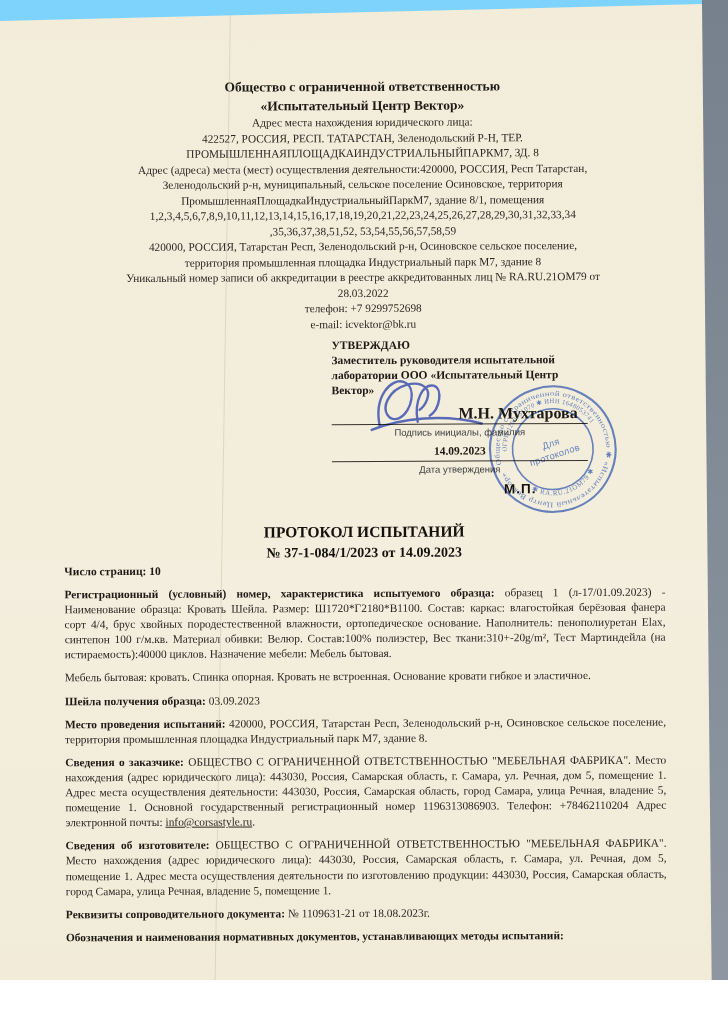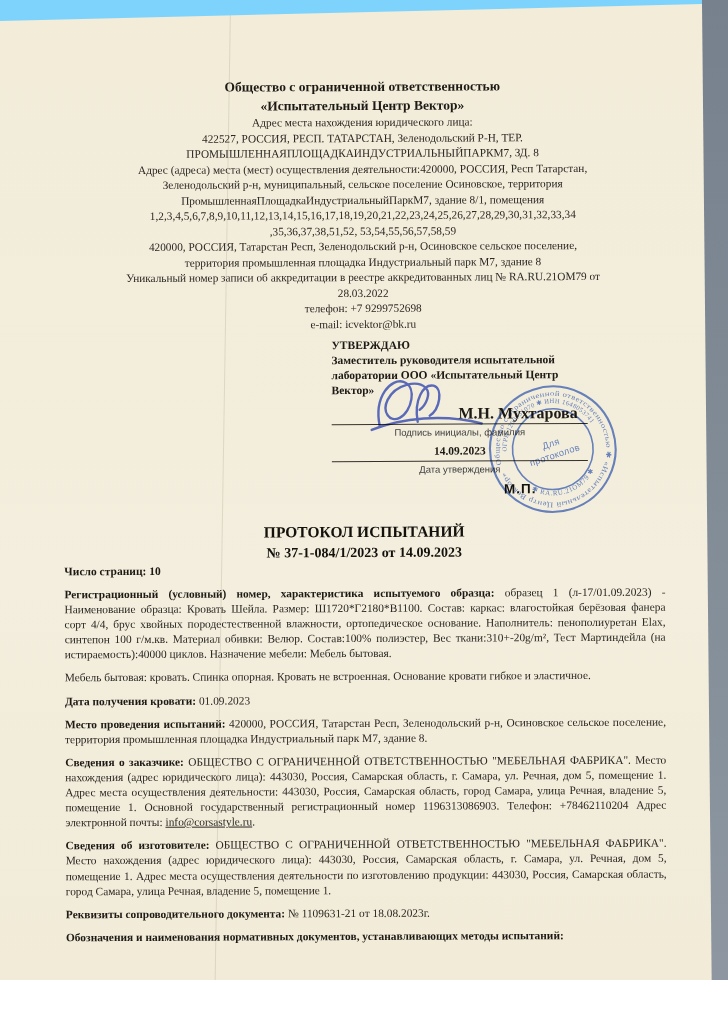--- a/index.html
+++ b/index.html
@@ -130,21 +130,21 @@
       <div class="body">
         <div class="pages">Число страниц: 10</div>
 
         <p>
           <b>Регистрационный (условный) номер, характеристика испытуемого образца:</b><span> образец 1 (л-17/01.09.2023) - Наименование образца: Кровать Шейла. Размер: Ш1720*Г2180*В1100. Состав: каркас: влагостойкая берёзовая фанера сорт 4/4, брус хвойных породестественной влажности, ортопедическое основание. Наполнитель: пенополиуретан Elax, синтепон 100 г/м.кв. Материал обивки: Велюр. Состав:100% полиэстер, Вес ткани:310+-20g/m², Тест Мартиндейла (на истираемость):40000 циклов. Назначение мебели: Мебель бытовая.</span>
         </p>
         <p>
           <span>Мебель бытовая: кровать. Спинка опорная. Кровать не встроенная. Основание кровати гибкое и эластичное.</span>
         </p>
         <p>
-          <b>Дата получения кровати:</b><span> 01.09.2023</span>
+          <b>Шейла получения образца:</b><span> 03.09.2023</span>
         </p>
         <p>
           <b>Место проведения испытаний:</b><span> 420000, РОССИЯ, Татарстан Респ, Зеленодольский р-н, Осиновское сельское поселение, территория промышленная площадка Индустриальный парк М7, здание 8.</span>
         </p>
         <p>
           <b>Сведения о заказчике:</b><span> ОБЩЕСТВО С ОГРАНИЧЕННОЙ ОТВЕТСТВЕННОСТЬЮ "МЕБЕЛЬНАЯ ФАБРИКА". Место нахождения (адрес юридического лица): 443030, Россия, Самарская область, г. Самара, ул. Речная, дом 5, помещение 1. Адрес места осуществления деятельности: 443030, Россия, Самарская область, город Самара, улица Речная, владение 5, помещение 1. Основной государственный регистрационный номер 1196313086903. Телефон: +78462110204 Адрес электронной почты: </span><span class="email">info@corsastyle.ru</span><span>.</span>
         </p>
         <p>
           <b>Сведения об изготовителе:</b><span> ОБЩЕСТВО С ОГРАНИЧЕННОЙ ОТВЕТСТВЕННОСТЬЮ "МЕБЕЛЬНАЯ ФАБРИКА". Место нахождения (адрес юридического лица): 443030, Россия, Самарская область, г. Самара, ул. Речная, дом 5, помещение 1. Адрес места осуществления деятельности по изготовлению продукции: 443030, Россия, Самарская область, город Самара, улица Речная, владение 5, помещение 1.</span>
         </p>

